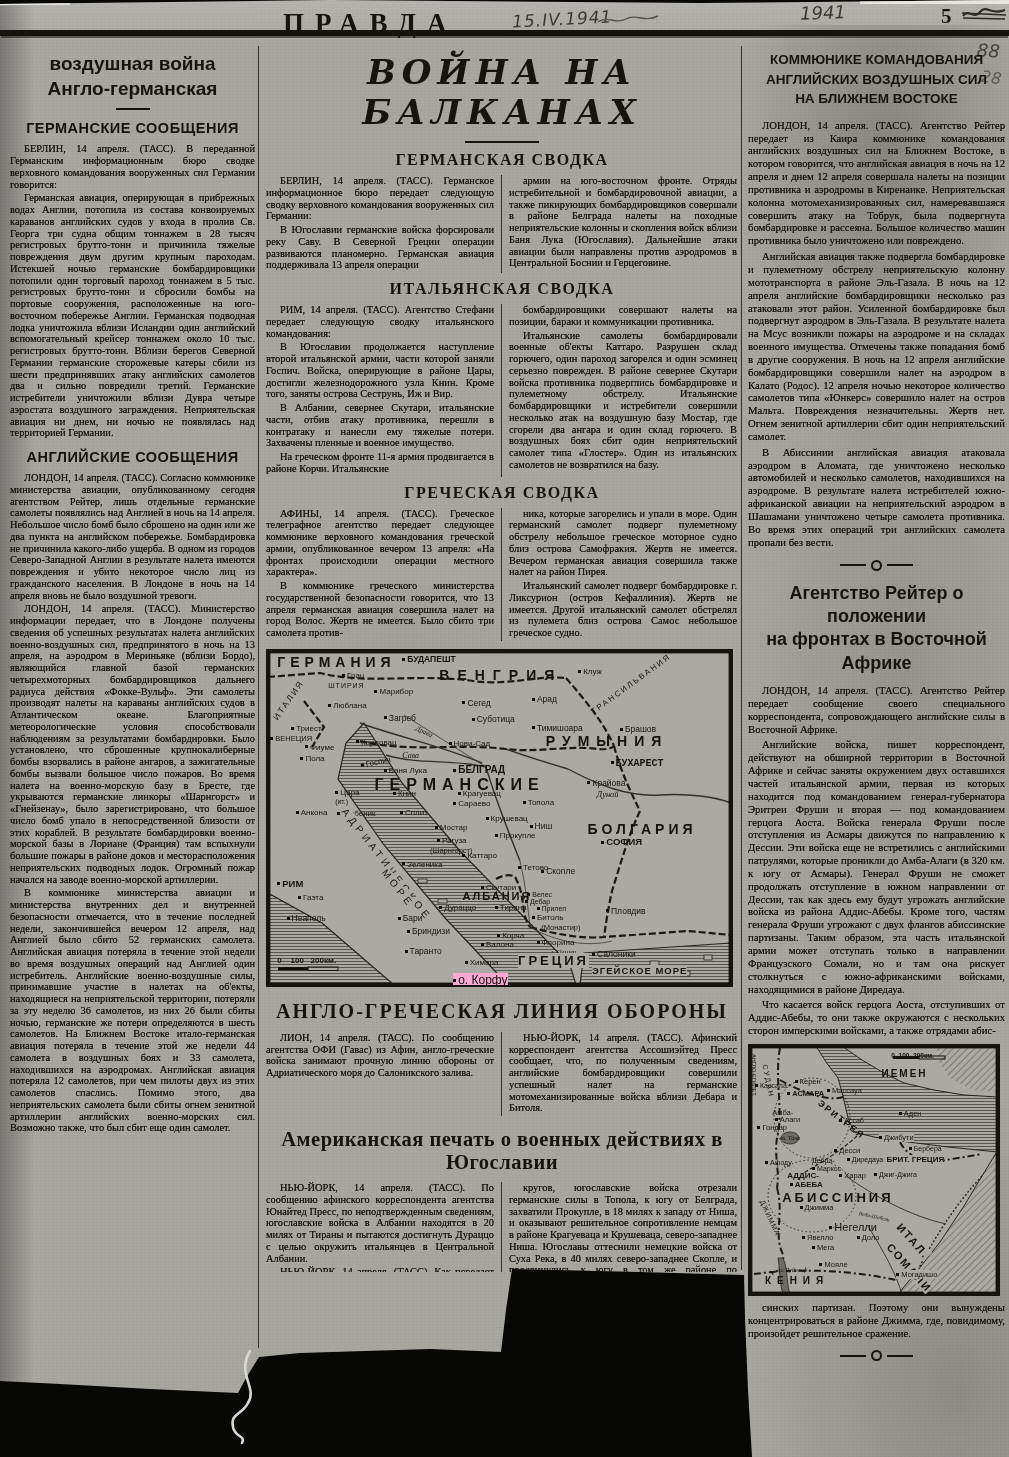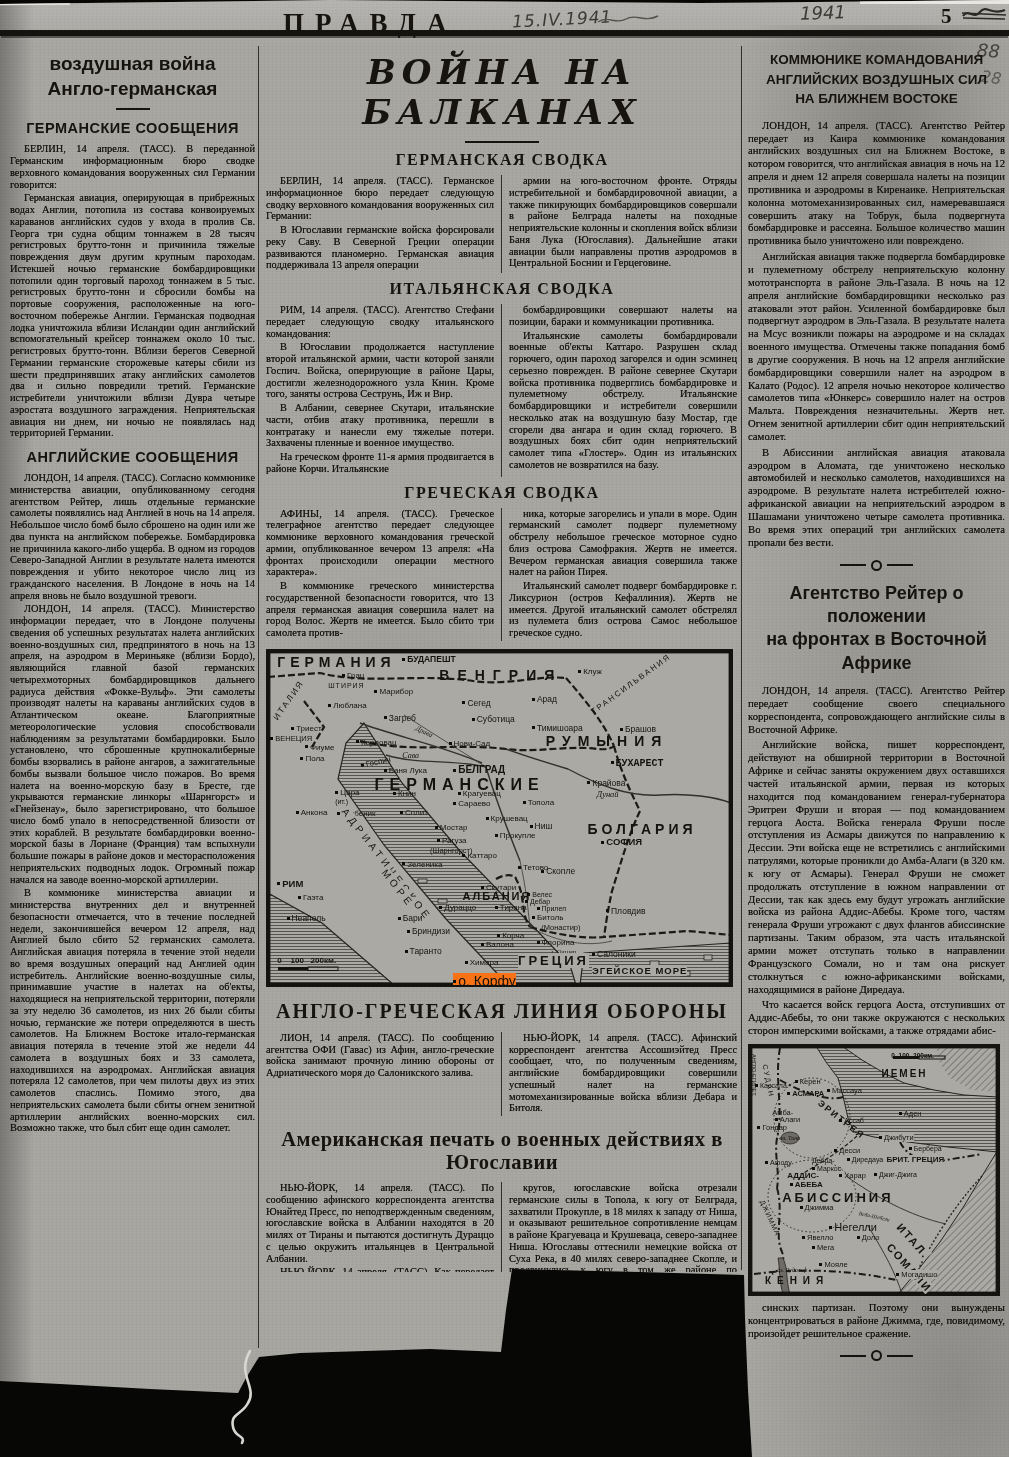--- a/index.html
+++ b/index.html
@@ -295,21 +295,21 @@
         <span class="maplabel" style="left: 28%; top: 78.5%; font-size: 8.5px;"><i class="dot"></i>Бари</span>
         <span class="maplabel" style="left: 30%; top: 82.5%; font-size: 8.5px;"><i class="dot"></i>Бриндизи</span>
         <span class="maplabel" style="left: 49.5%; top: 84%; font-size: 8px;"><i class="dot"></i>Корча</span>
         <span class="maplabel" style="left: 46%; top: 86.5%; font-size: 8px;"><i class="dot"></i>Валона</span>
         <span class="maplabel" style="left: 58%; top: 86%; font-size: 8px;"><i class="dot"></i>Флорина</span>
         <span class="maplabel" style="left: 70%; top: 84.5%; font-size: 8.5px; margin-top: 16px;"><i class="dot"></i>Салоники</span>
         <span class="maplabel" style="left: 29.5%; top: 88.5%; font-size: 8.5px;"><i class="dot"></i>Таранто</span>
         <span class="maplabel" style="left: 42.5%; top: 92%; font-size: 8px;"><i class="dot"></i>Химара</span>
         <span class="maplabel mi" style="left: 61%; top: 89%; font-size: 7px;">г. Олимп</span>
         <span class="maplabel mb" style="left: 54%; top: 90.5%; font-size: 13px; letter-spacing: 3px; background: rgb(171, 169, 164);">ГРЕЦИЯ</span>
-        <span class="maplabel" style="left: 40%; top: 96.5%; font-size: 14px; background: #f97316;"><i class="dot"></i>о. Корфу</span>
+        <span class="maplabel" style="left: 40%; top: 96.5%; font-size: 12px; background: #f9a8d4;"><i class="dot"></i>о. Корфу</span>
         <span class="maplabel mb" style="left: 70%; top: 94%; font-size: 9.5px; letter-spacing: 1px; background: rgb(171, 169, 164);">ЭГЕЙСКОЕ МОРЕ</span>
         <span class="maplabel mb" style="left: 2%; top: 91.5%; font-size: 8px;">0&nbsp;&nbsp;&nbsp;&nbsp;100&nbsp;&nbsp;&nbsp;200км.</span>
       </div>
 
     <h2 class="mid-head">АНГЛО-ГРЕЧЕСКАЯ ЛИНИЯ ОБОРОНЫ</h2>
     <div class="twocol">
       <div class="tc">
           <p class="body">ЛИОН, 14 апреля. (ТАСС). По сообщению агентства ОФИ (Гавас) из Афин, англо-греческие войска занимают прочную линию обороны от Адриатического моря до Салоникского залива.</p>
         </div>
       <div class="tcsep"></div>

